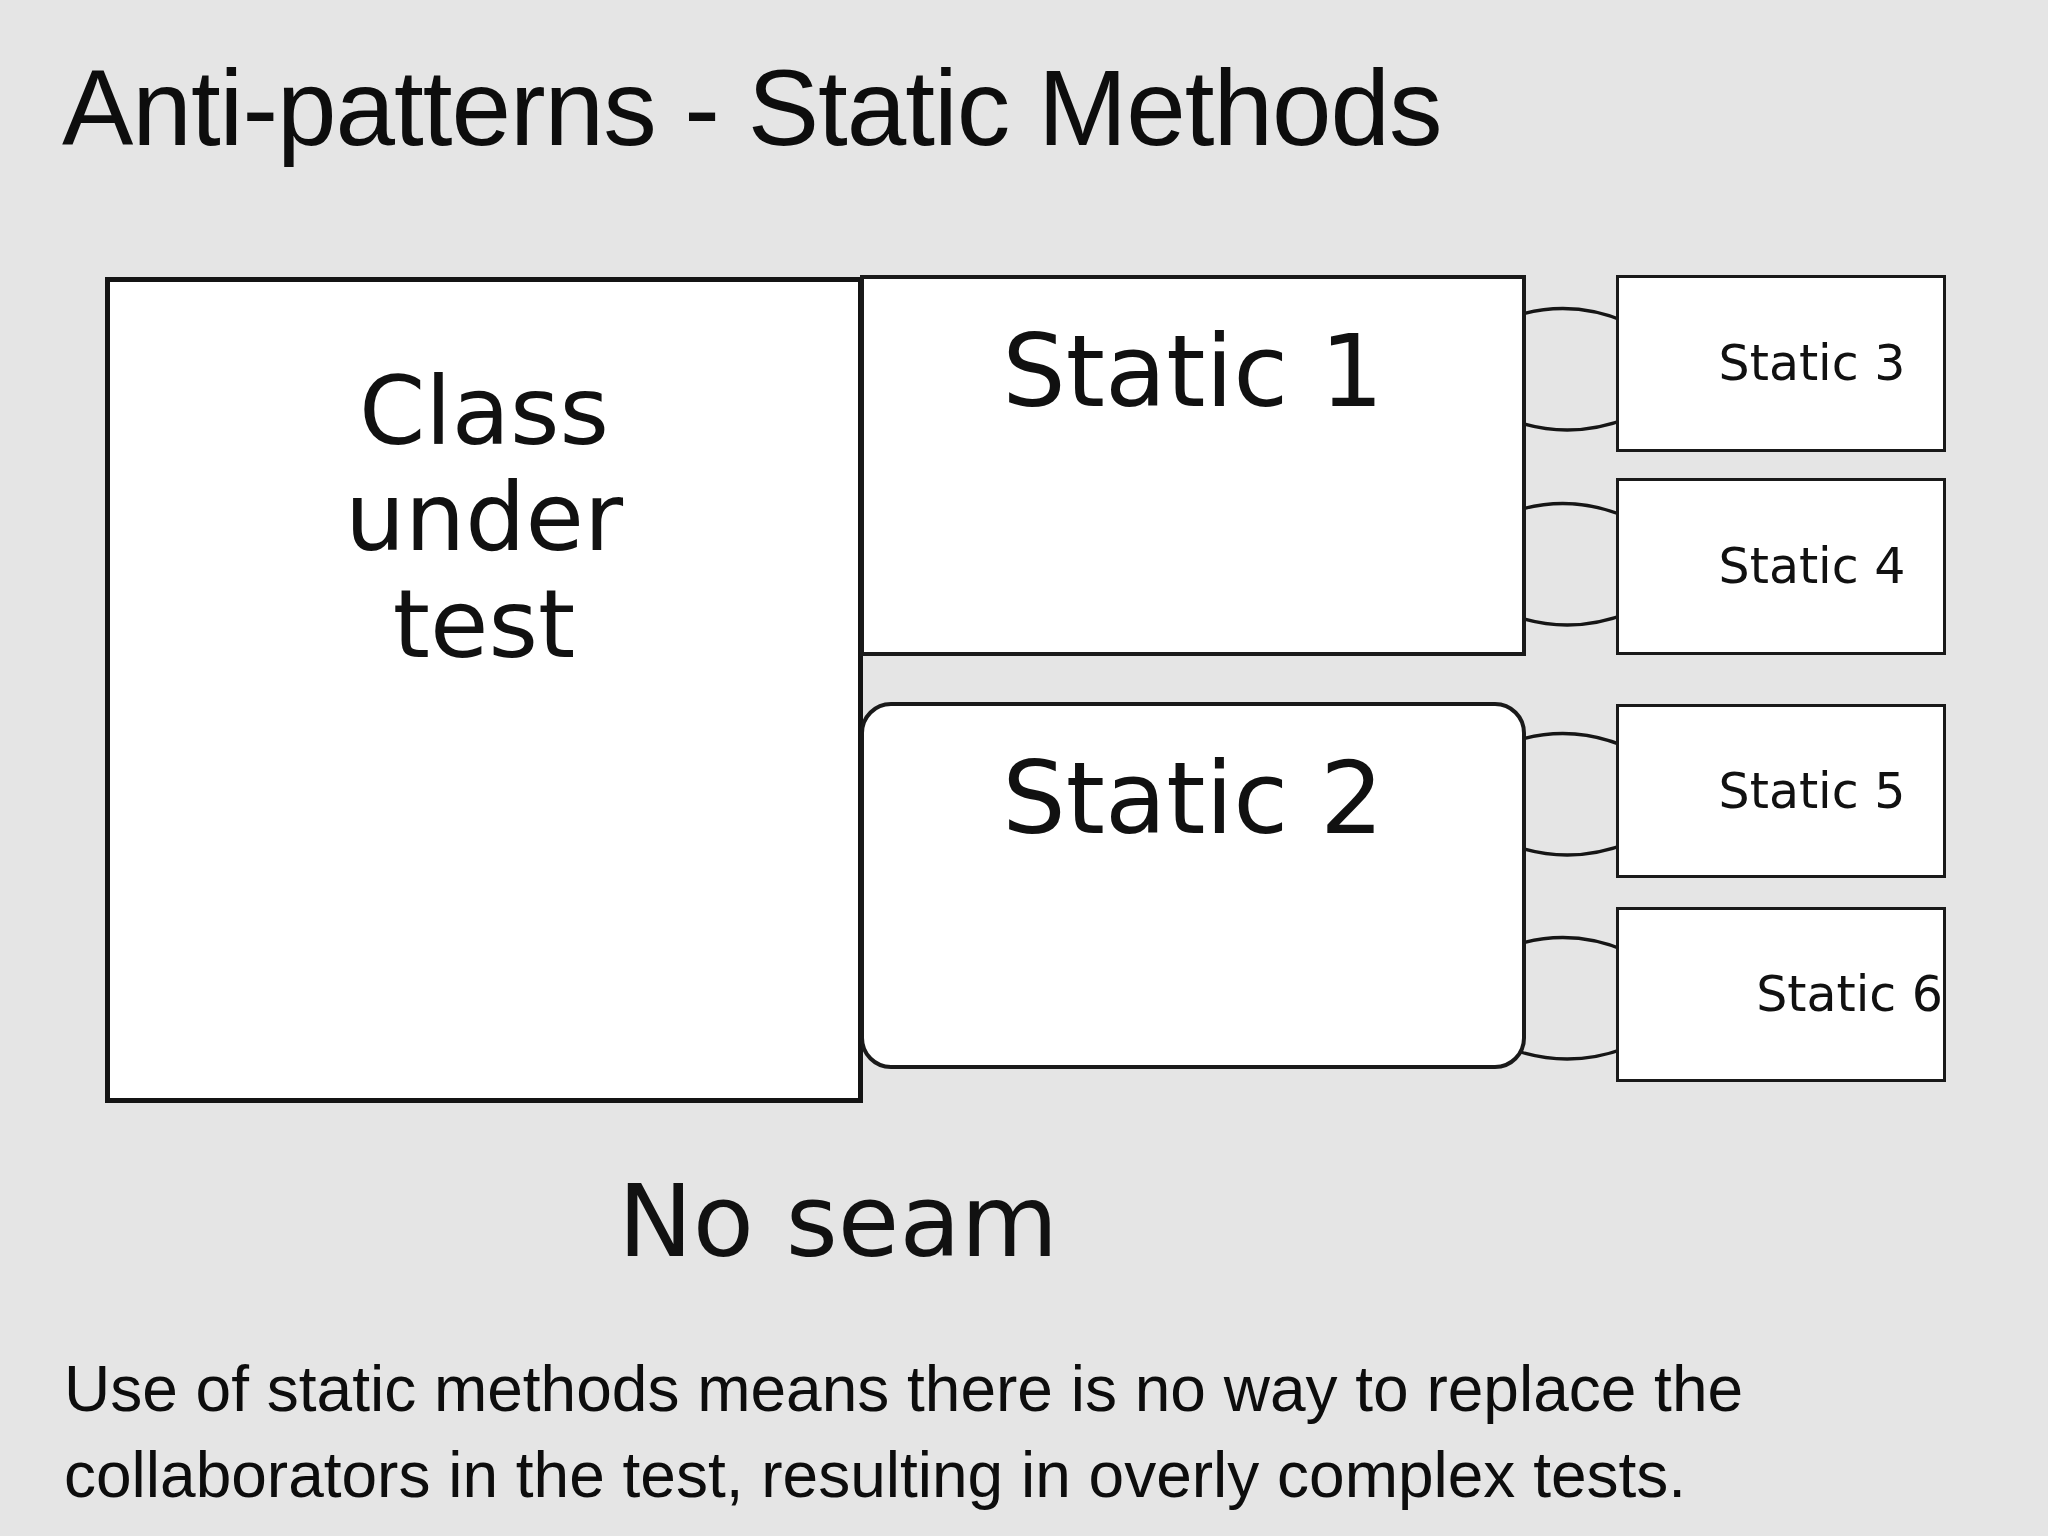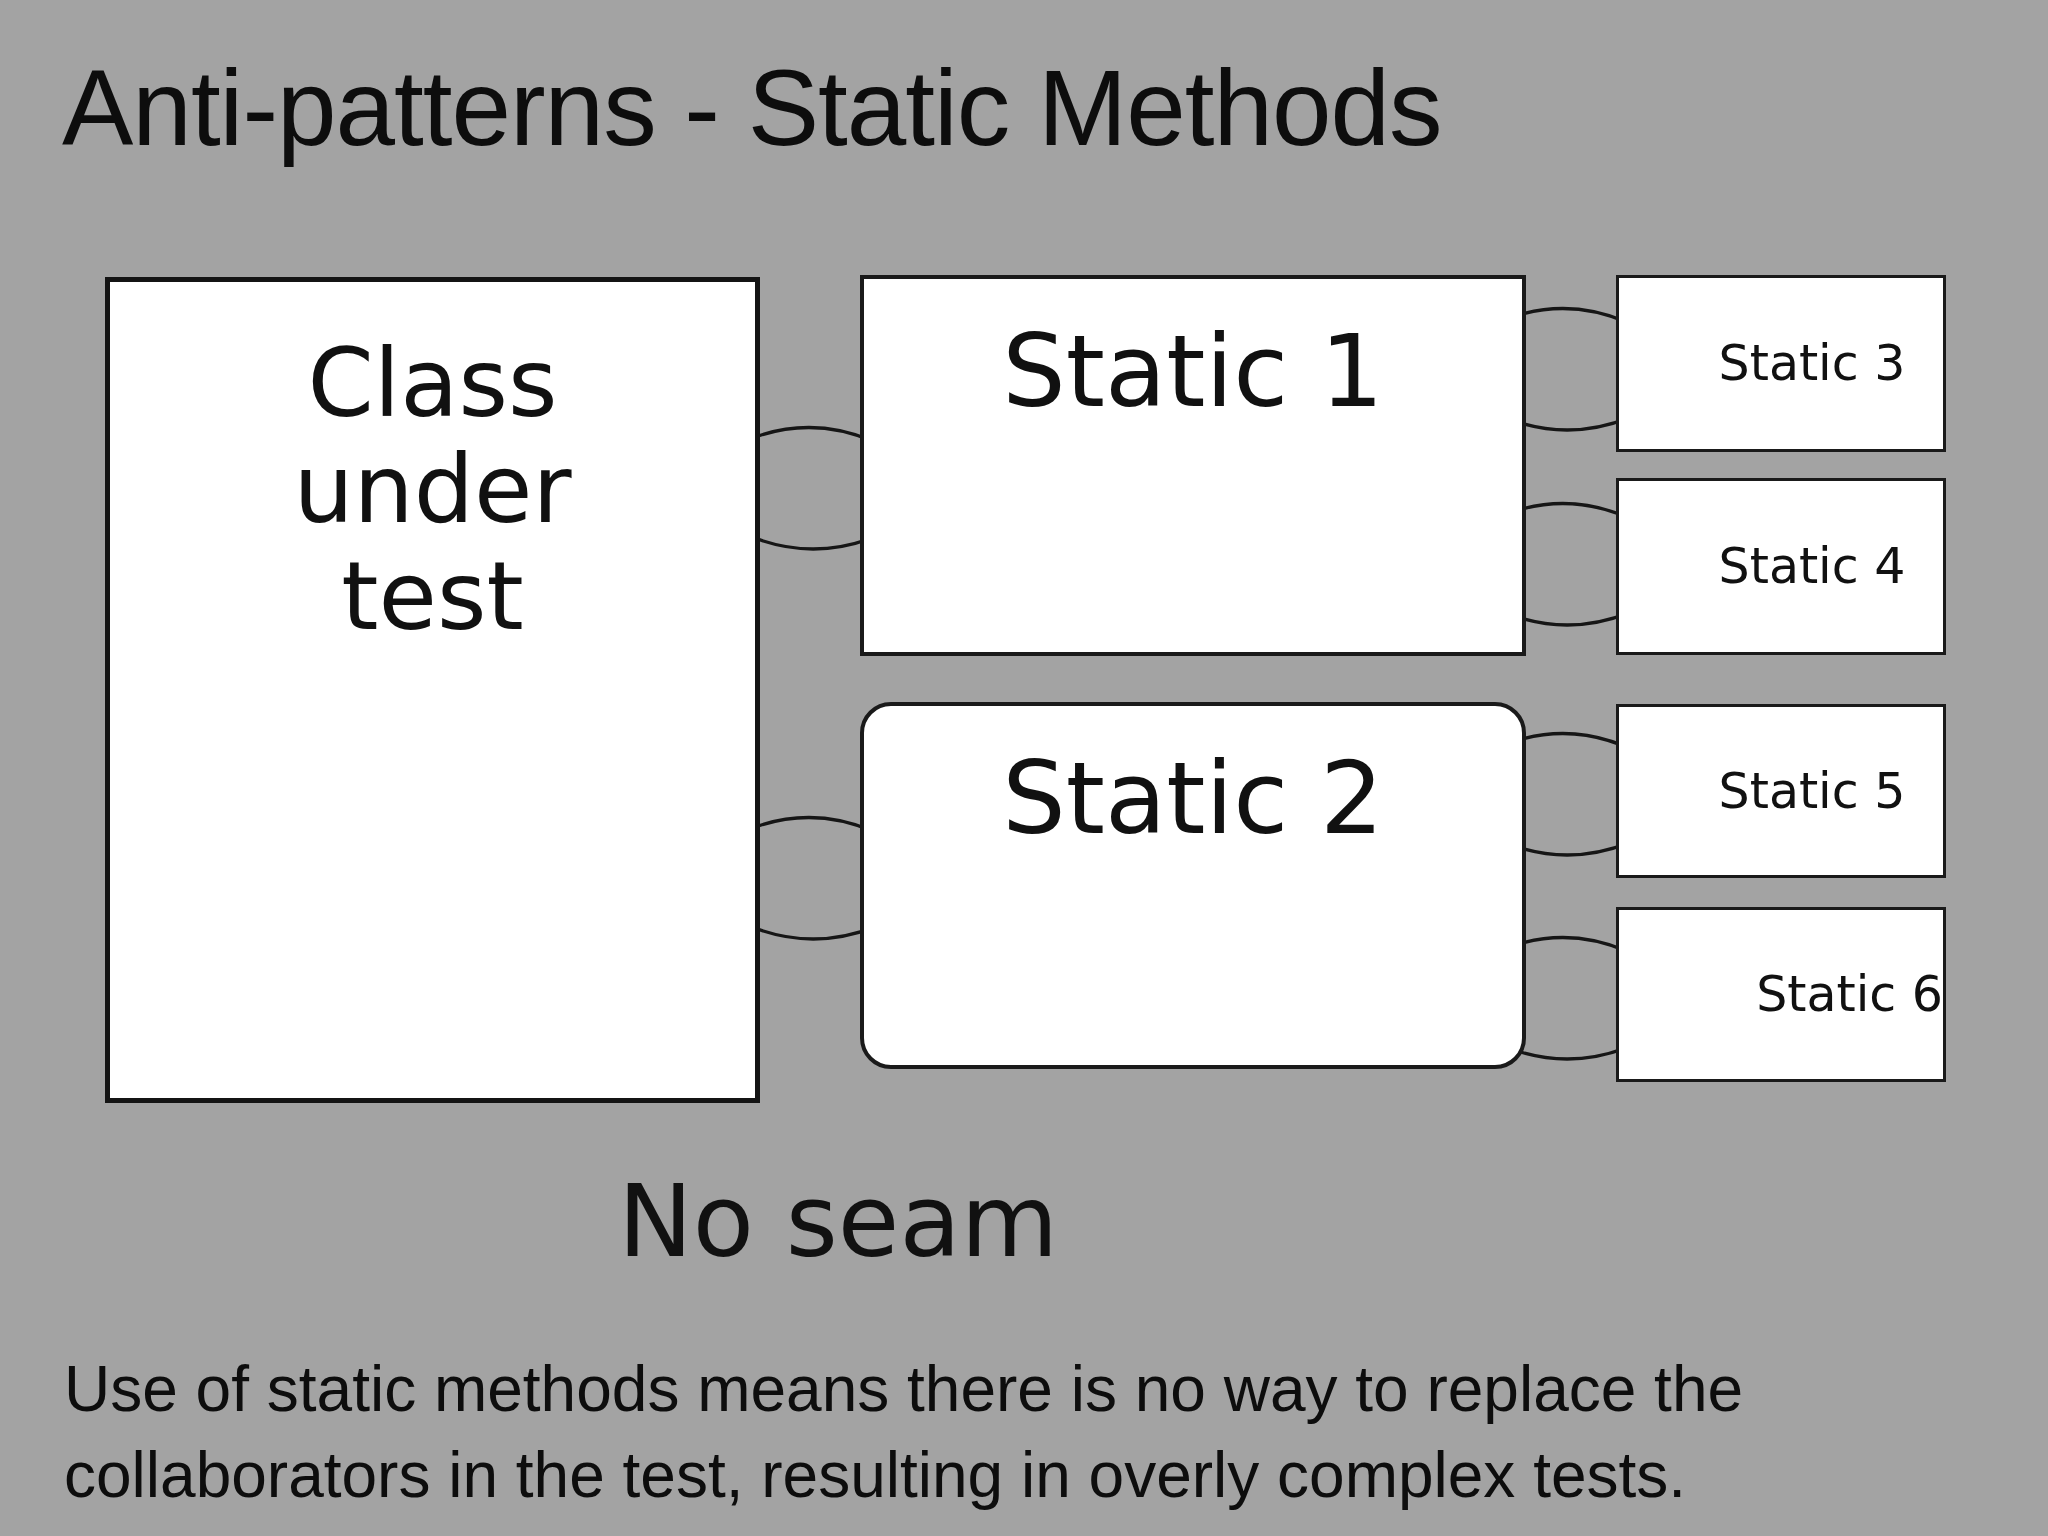--- a/index.html
+++ b/index.html
@@ -7,21 +7,21 @@
     padding: 0;
     background: #ffffff;
     width: 2048px;
     height: 1536px;
     overflow: hidden;
   }
   .slide {
     position: relative;
     width: 2048px;
     height: 1536px;
-    background: #a3a3a3;
+    background: #e5e5e5;
     font-family: "Liberation Sans", sans-serif;
     color: #0d0d0d;
   }
   .slide-title {
     position: absolute;
     left: 62px;
     top: 44px;
     font-size: 107px;
     line-height: 1.2;
     letter-spacing: -1px;
@@ -39,24 +39,24 @@
     position: absolute;
     box-sizing: border-box;
     background: #ffffff;
     display: flex;
     justify-content: center;
     font-family: "DejaVu Sans", sans-serif;
     color: #111111;
   }
   .class-box {
     left: 105px; top: 277px;
-    width: 655px; height: 826px;
+    width: 758px; height: 826px;
     border: 5px solid #141414;
     align-items: flex-start;
-    padding-top: 48px;
+    padding-top: 76px;
     font-size: 95px;
     line-height: 1.12;
     text-align: center;
   }
   .class-box .line { display: block; }
   .static-main {
     border: 4px solid #1a1a1a;
     align-items: flex-start;
     padding-top: 34px;
     font-size: 100px;

